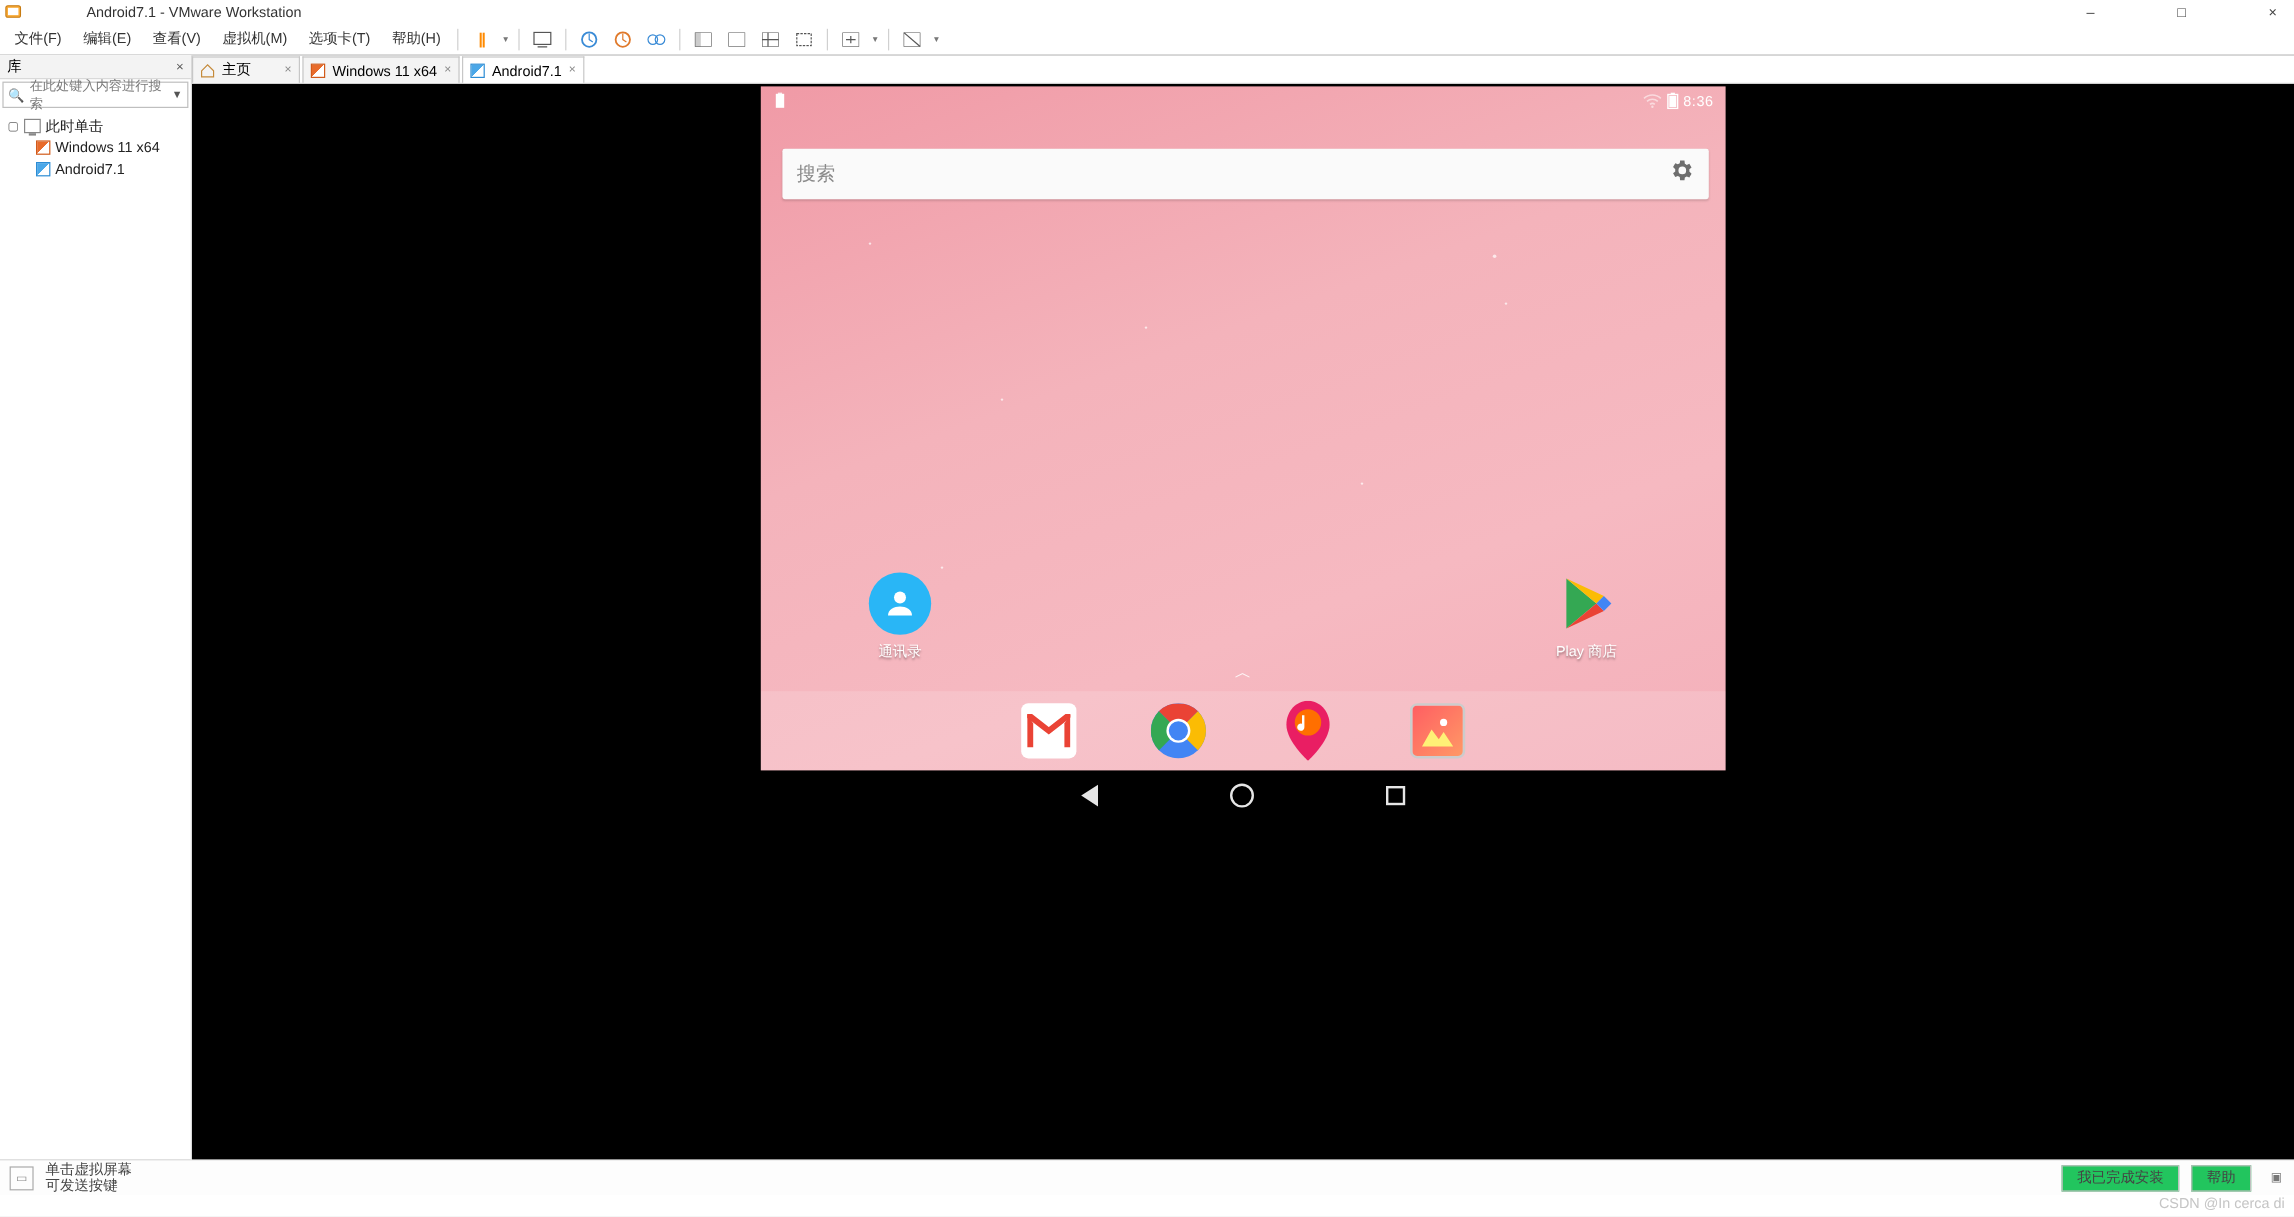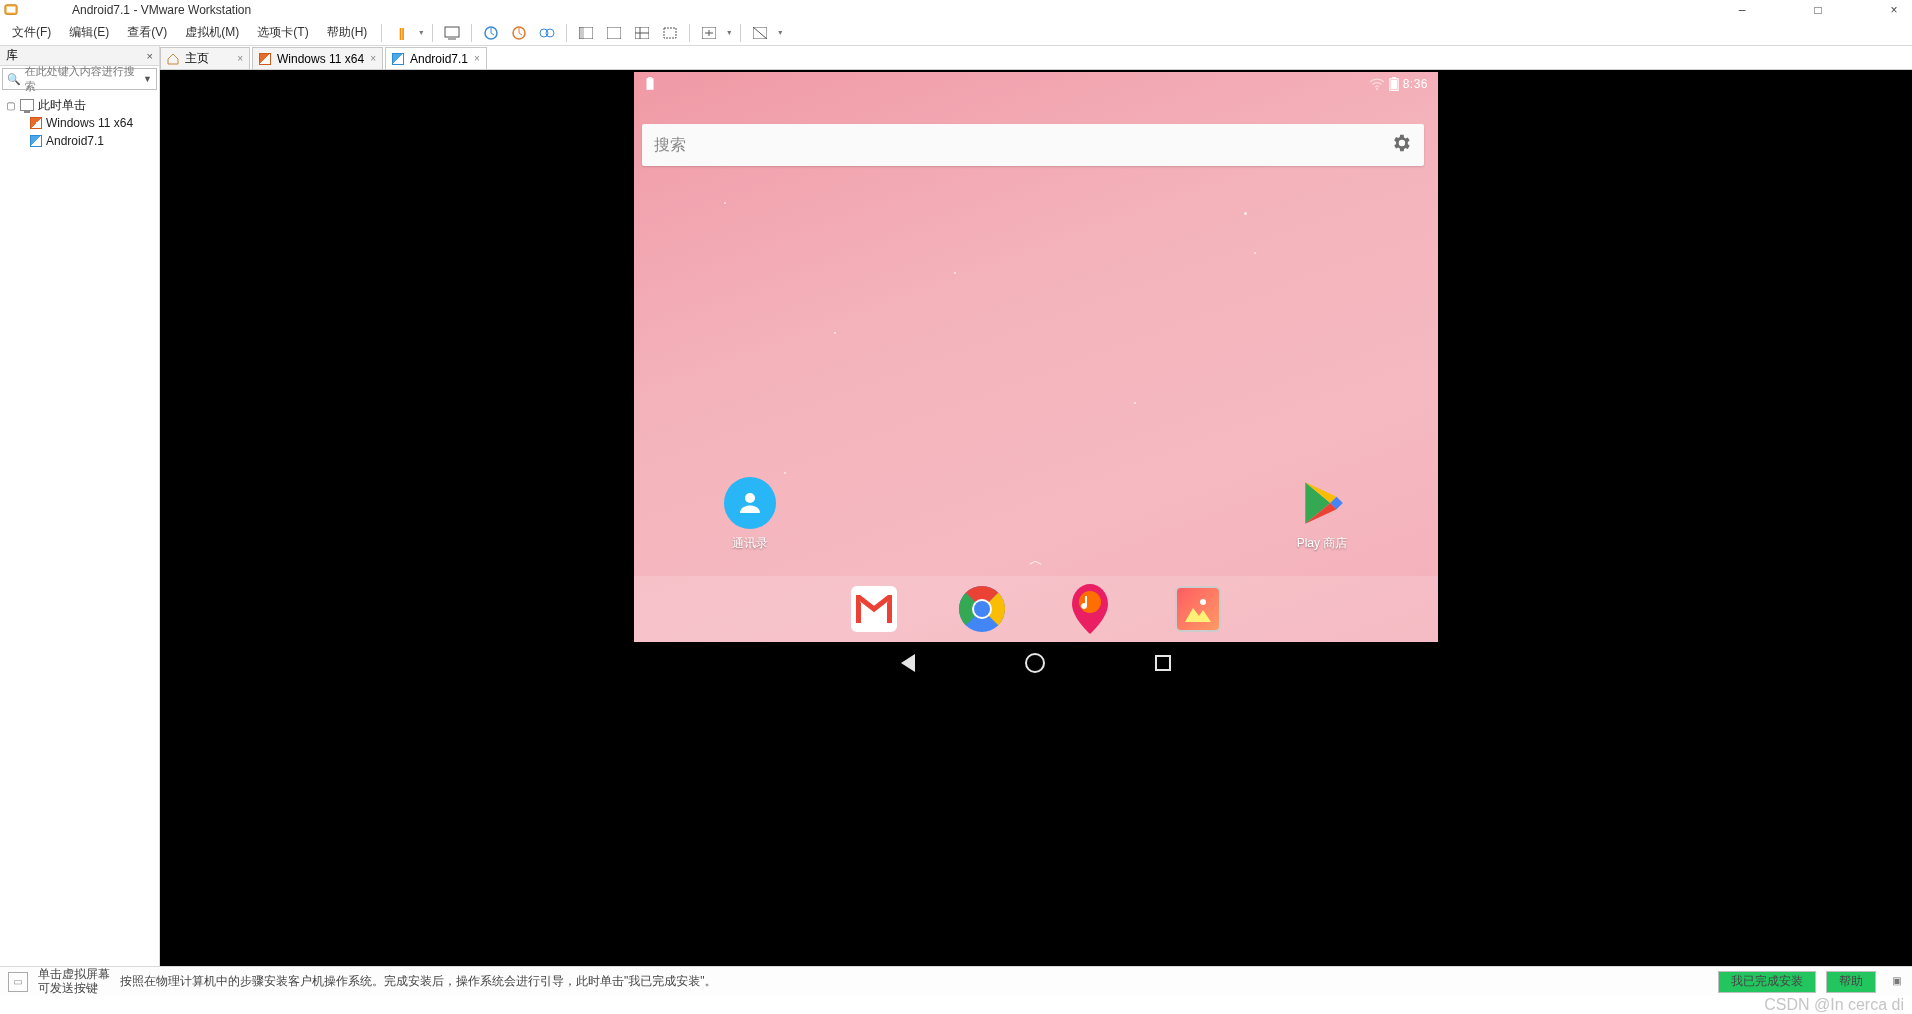--- a/index.html
+++ b/index.html
@@ -51,21 +51,21 @@
   .speck { position:absolute; width:2px; height:2px; background:rgba(255,255,255,.7); border-radius:50%; }
   .and-nav { height:42px; background:#000; display:flex; align-items:center; justify-content:center; gap:110px; }
   .nav-circle { width:20px; height:20px; border:2px solid #e6e6e6; border-radius:50%; }
   .nav-square { width:16px; height:16px; border:2px solid #e6e6e6; }
   .nav-tri { width:0; height:0; border-top:9px solid transparent; border-bottom:9px solid transparent; border-right:14px solid #e6e6e6; }
 
   .status { position:absolute; top:4px; left:10px; right:10px; height:16px; display:flex; align-items:center; color:#fff; font-size:12px; }
   .status .time { margin-left:auto; font-weight:500; letter-spacing:.5px; }
   .stat-ic { margin-left:4px; }
 
-  .search-bar { position:absolute; top:52px; left:8px; right:14px; height:42px; background:#fafafa; border-radius:2px; display:flex; align-items:center; padding:0 12px; box-shadow:0 1px 2px rgba(0,0,0,.15); }
+  .search-bar { position:absolute; top:52px; left:18px; right:14px; height:42px; background:#fafafa; border-radius:2px; display:flex; align-items:center; padding:0 12px; box-shadow:0 1px 2px rgba(0,0,0,.15); }
   .search-bar .ph { color:#8a8a8a; font-size:16px; }
   .search-bar .gear { margin-left:auto; color:#6e6e6e; font-size:20px; }
 
   .app-row { position:absolute; bottom:90px; left:0; right:0; display:flex; justify-content:space-between; padding:0 90px; }
   .app { display:flex; flex-direction:column; align-items:center; gap:6px; }
   .app .lbl { color:#fff; font-size:12px; text-shadow:0 1px 2px rgba(0,0,0,.4); }
   .app-ico { width:52px; height:52px; border-radius:50%; display:flex; align-items:center; justify-content:center; }
   .contacts { background:#29b6f6; }
   .contacts svg { width:30px; height:30px; fill:#fff; }
 
@@ -74,21 +74,21 @@
   .dock { position:absolute; bottom:0; left:0; right:0; height:66px; background:rgba(255,255,255,.15); display:flex; align-items:center; justify-content:center; gap:62px; }
   .dock-ic { width:46px; height:46px; border-radius:6px; display:flex; align-items:center; justify-content:center; }
 
   
   .hint-bar { height:30px; border-top:1px solid #d9d9d9; display:flex; align-items:center; padding:0 8px; font-size:12px; color:#444; gap:10px; background:#fdfdfd; }
   .hint-ic { width:20px; height:20px; border:1px solid #aaa; display:flex; align-items:center; justify-content:center; font-size:10px; color:#888; }
   .hint-bar .spacer { flex:1; }
   .hint-btn { height:22px; padding:0 12px; border:1px solid #bfbfbf; background:#22c55e; font-size:12px; display:flex; align-items:center; }
   .hint-close { width:14px; height:14px; font-size:10px; color:#777; text-align:center; margin-left:4px; }
 
-  .watermark { height:18px; text-align:right; padding:0 8px; font-size:16px; color:#c5c5c5; }
+  .watermark { height:18px; text-align:right; padding:0 8px; font-size:12px; color:#c5c5c5; }
 </style>
 </head>
 <body>
 
 <div class="title-bar">
   <svg class="vm-icon" viewBox="0 0 16 16">
       <rect x="1" y="2" width="14" height="11" rx="2" fill="#f7a834" stroke="#c77b12"></rect>
       <rect x="3" y="4" width="10" height="7" fill="#fff"></rect>
     </svg>
   <span>Android7.1 - VMware Workstation</span>
@@ -332,20 +332,19 @@
         </div>
       </div>
     </div>
   </div>
 </div>
 
 <div class="hint-bar">
   <span class="hint-ic">▭</span>
   <span style="white-space:pre;line-height:1.1">单击虚拟屏幕
 可发送按键</span>
-  <span>按照在物理计算机中的步骤安装客户机操作系统。完成安装后，操作系统会进行引导，此时单击"我已完成安装"。</span>
   <span class="spacer"></span>
   <span class="hint-btn">我已完成安装</span>
   <span class="hint-btn">帮助</span>
   <span class="hint-close">▣</span>
 </div>
 
 <div class="watermark">CSDN @In cerca di</div>
 
 </body></html>

